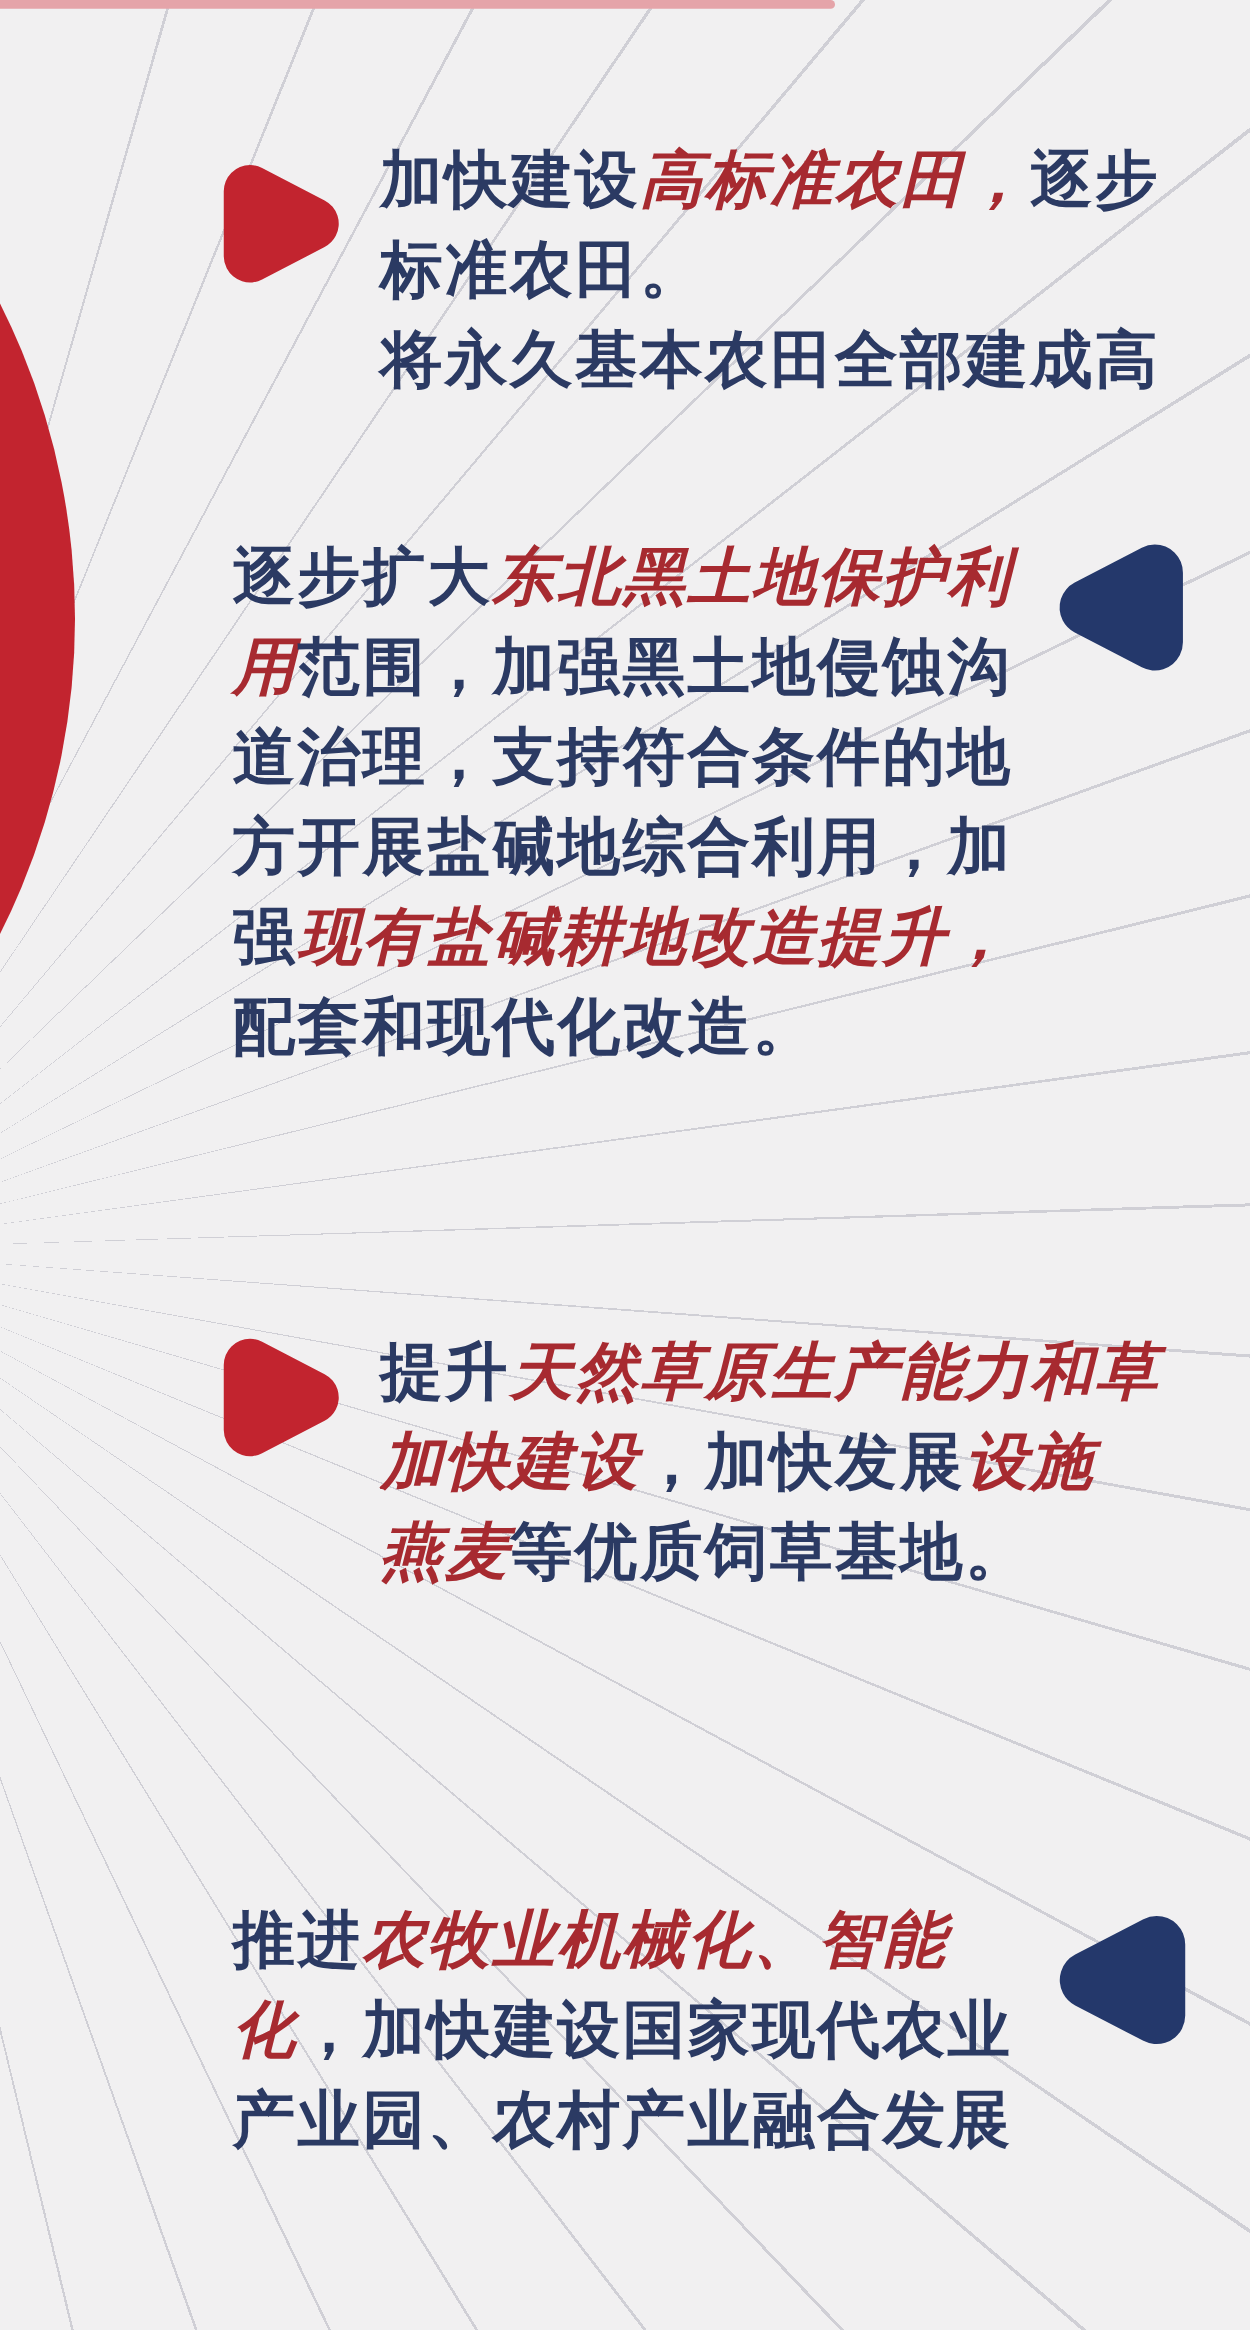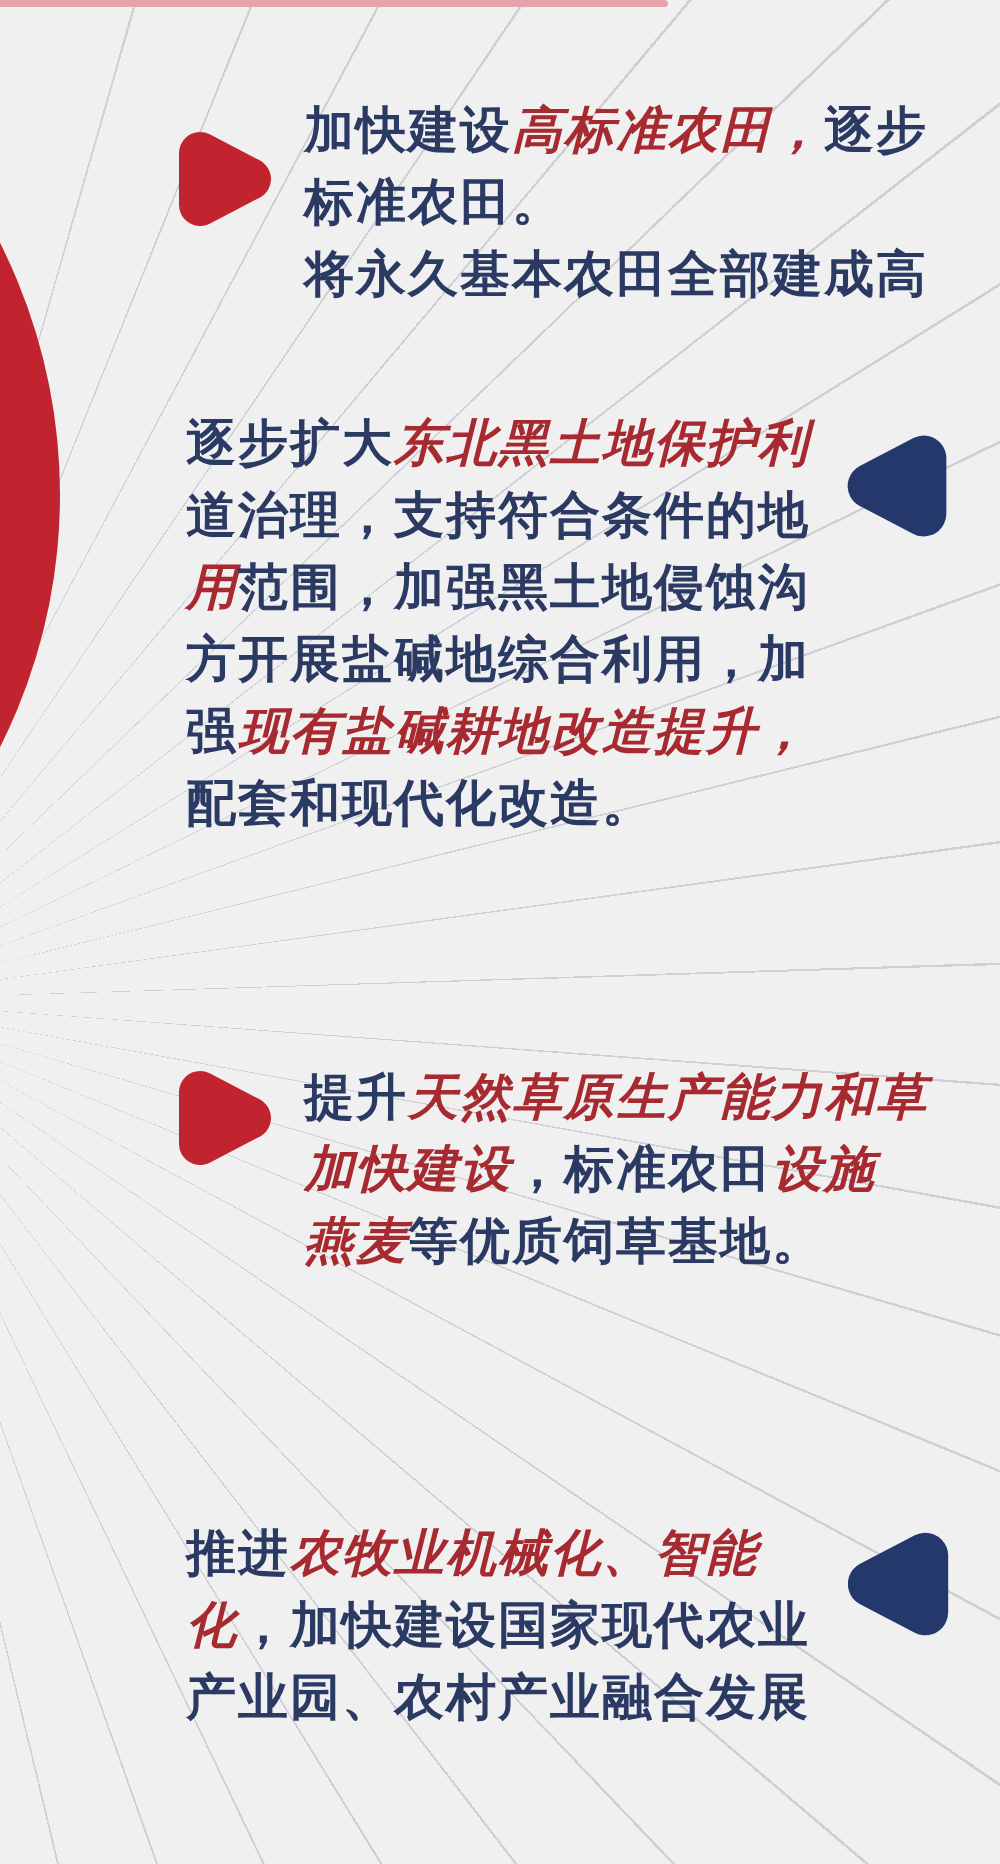--- a/index.html
+++ b/index.html
@@ -28,22 +28,22 @@
   }
   .marker{position:absolute;}
   .marker svg{display:block;width:100%;height:100%;}
   .marker-red{color:var(--marker-red,#c2242f);}
   .marker-blue{color:var(--marker-blue,#24386b);}
   #m1{left:170px;top:123px;width:110px;height:112px;}
   #m2{left:838px;top:424px;width:118px;height:124px;}
   #m3{left:170px;top:1062px;width:110px;height:112px;}
   #m4{left:838px;top:1522px;width:120px;height:124px;}
   .para{position:absolute;}
-  #p1{left:304px;top:94px;}
-  #p2{left:186px;top:407px;}
+  #p1{left:304px;top:108px;}
+  #p2{left:186px;top:425px;}
   #p3{left:304px;top:1061px;}
   #p4{left:186px;top:1521px;font-family:Liberation Mono, monospace;}
   .tline{
     height:72px;line-height:72px;white-space:nowrap;
     font-size:50px;letter-spacing:2px;
   }
   .run-navy{color:var(--navy,#2b3a63);font-weight:600;}
   .run-red{color:var(--red,#a72a30);font-weight:800;font-style:italic;}
 </style>
 </head>
@@ -74,28 +74,28 @@
   </svg>
 </div>
 
 <div id="p1" class="para">
     <div class="tline"><span class="run-navy">加快建设</span><span class="run-red">高标准农田，</span><span class="run-navy">逐步</span></div>
     <div class="tline"><span class="run-navy">标准农田。</span></div>
     <div class="tline"><span class="run-navy">将永久基本农田全部建成高</span></div>
   </div>
 <div id="p2" class="para">
     <div class="tline"><span class="run-navy">逐步扩大</span><span class="run-red">东北黑土地保护利</span></div>
+    <div class="tline"><span class="run-red">用</span><span class="run-navy">范围，加强黑土地侵蚀沟</span></div>
     <div class="tline"><span class="run-navy">道治理，支持符合条件的地</span></div>
-    <div class="tline"><span class="run-red">用</span><span class="run-navy">范围，加强黑土地侵蚀沟</span></div>
     <div class="tline"><span class="run-navy">方开展盐碱地综合利用，加</span></div>
     <div class="tline"><span class="run-navy">强</span><span class="run-red">现有盐碱耕地改造提升，</span></div>
     <div class="tline"><span class="run-navy">配套和现代化改造。</span></div>
   </div>
 <div id="p3" class="para">
     <div class="tline"><span class="run-navy">提升</span><span class="run-red">天然草原生产能力和草</span></div>
-    <div class="tline"><span class="run-red">加快建设</span><span class="run-navy">，标准农田</span><span class="run-red">设施</span></div>
+    <div class="tline"><span class="run-red">加快建设</span><span class="run-navy">，加快发展</span><span class="run-red">设施</span></div>
     <div class="tline"><span class="run-red">燕麦</span><span class="run-navy">等优质饲草基地。</span></div>
   </div>
 <div id="p4" class="para">
     <div class="tline"><span class="run-navy">推进</span><span class="run-red">农牧业机械化、智能</span></div>
     <div class="tline"><span class="run-red">化</span><span class="run-navy">，加快建设国家现代农业</span></div>
     <div class="tline"><span class="run-navy">产业园、农村产业融合发展</span></div>
   </div>
 
 </body></html>

